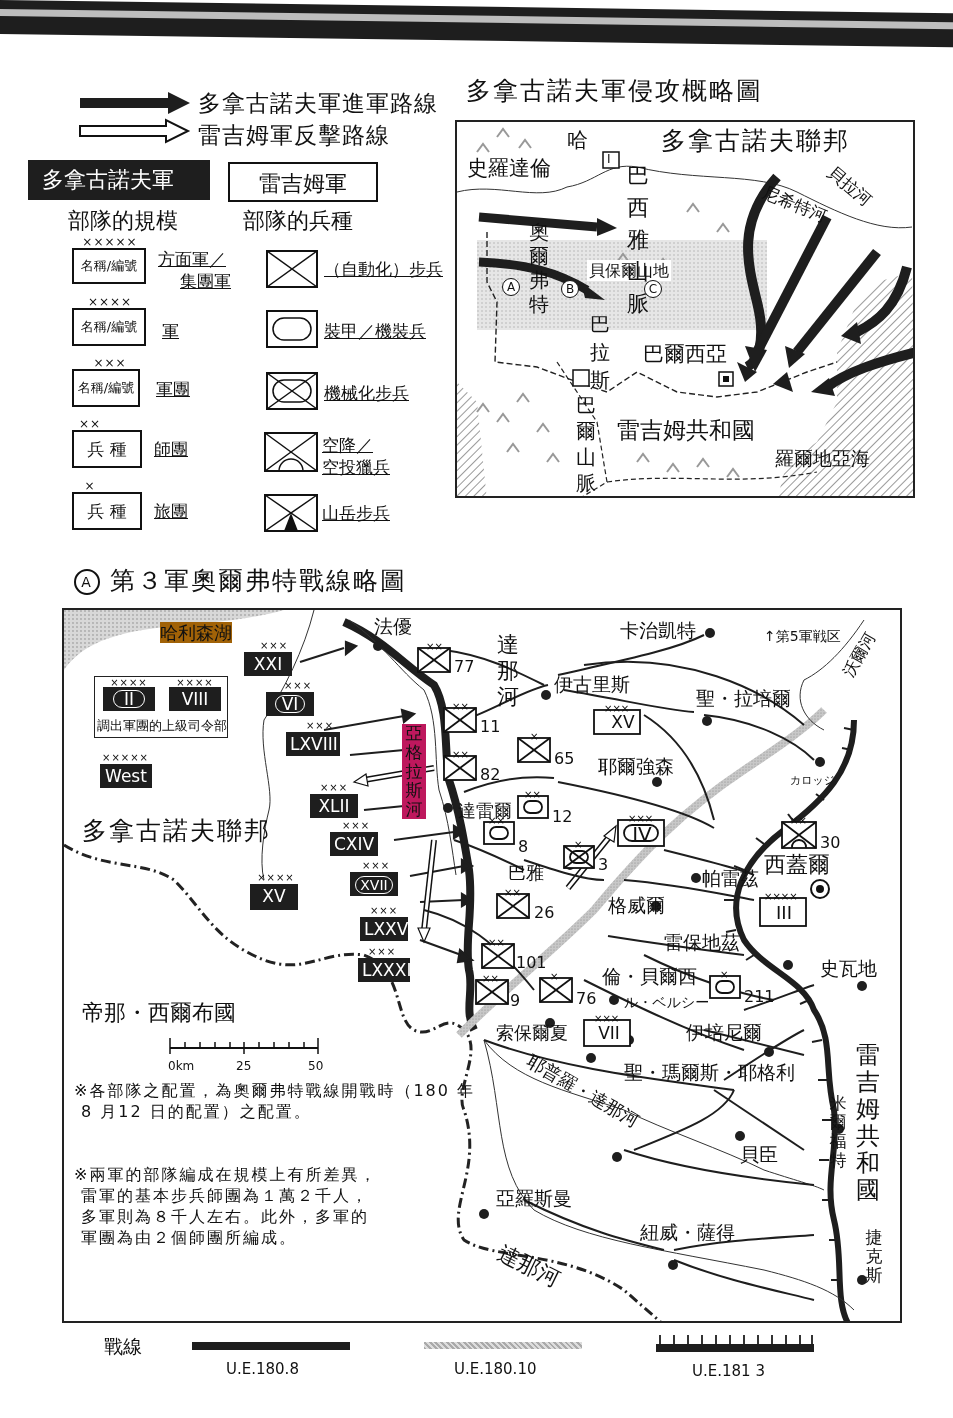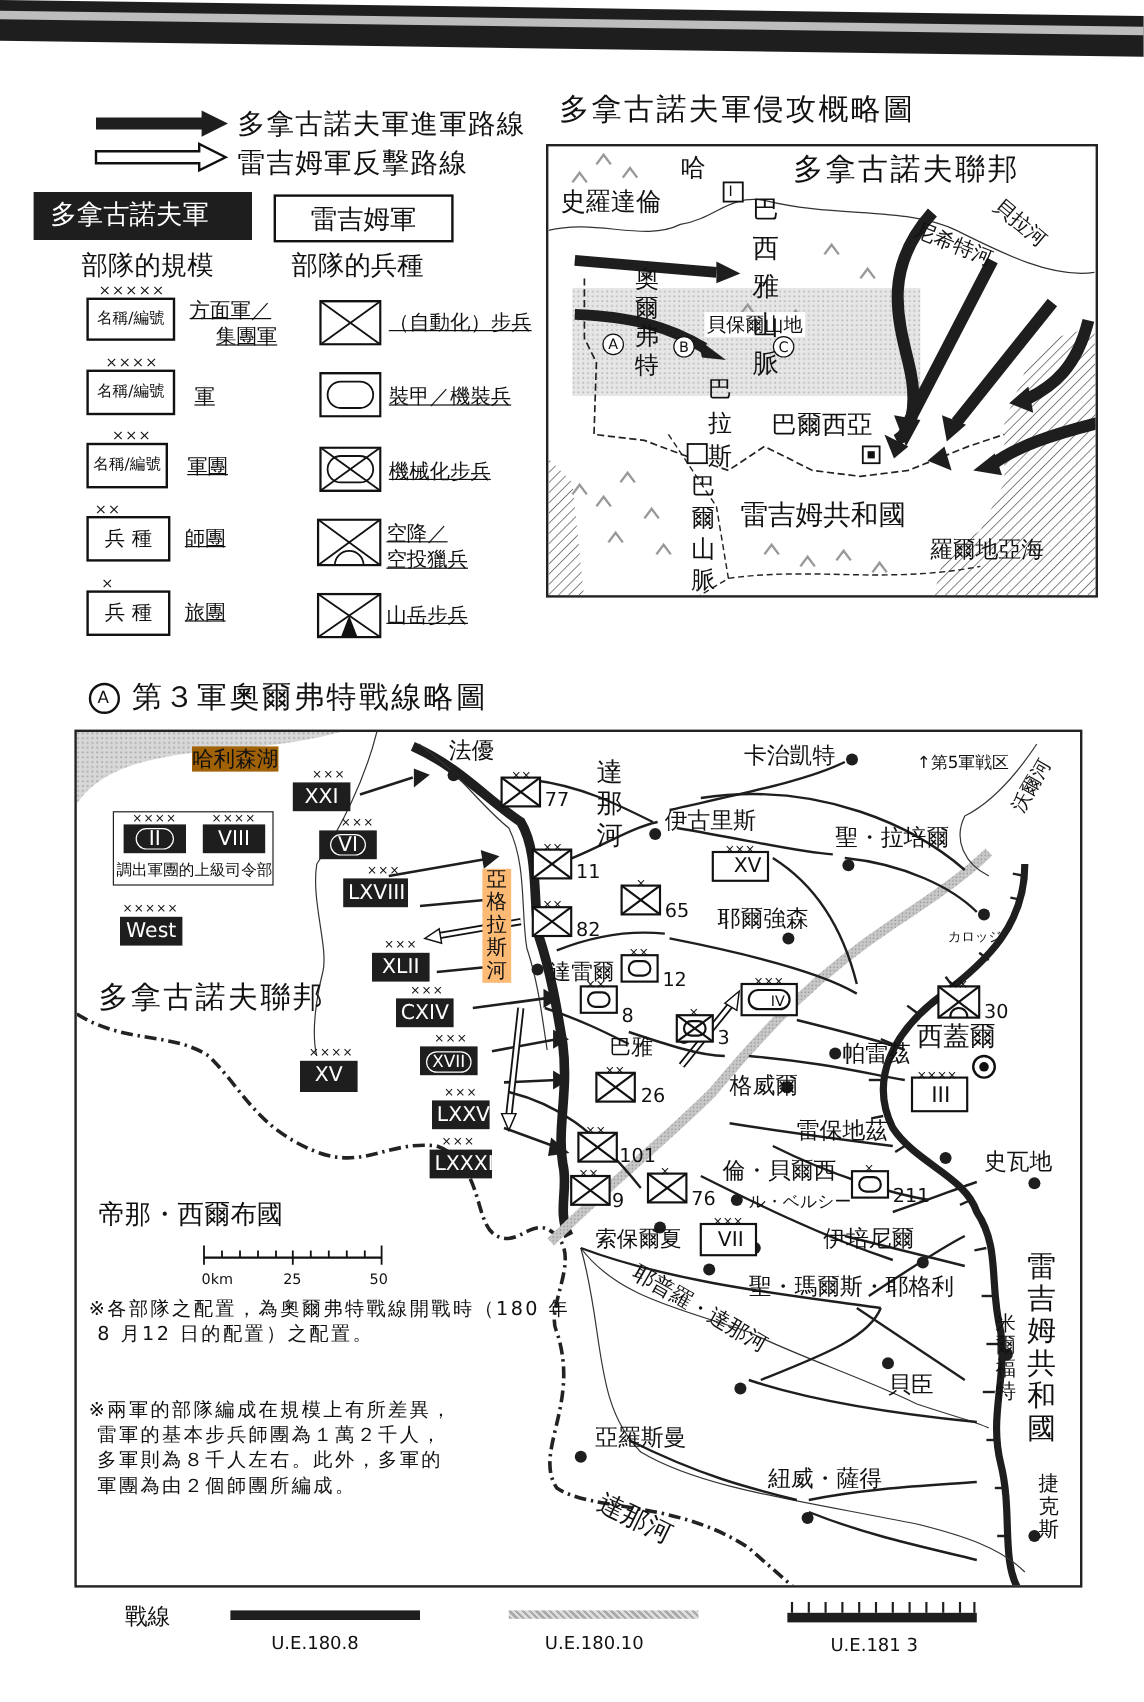--- a/index.html
+++ b/index.html
@@ -326,21 +326,21 @@
   <div class="maptext" style="left:96px;top:12px;background:#a16207;font-size:18px">哈利森湖</div>
   <div class="maptext" style="left:310px;top:6px">法優</div>
   <div class="vtext" style="left:432px;top:22px;font-size:22px;line-height:26px">達那河</div>
   <div class="maptext" style="left:556px;top:10px">卡治凱特</div>
   <div class="maptext" style="left:700px;top:16px;font-size:14px">↑第5軍戦区</div>
   <div class="maptext" style="left:490px;top:64px">伊古里斯</div>
   <div class="maptext" style="left:632px;top:78px">聖・拉培爾</div>
   <div class="maptext" style="left:774px;top:60px;font-size:16px;transform:rotate(-60deg);transform-origin:0 0">沃爾河</div>
   <div class="maptext" style="left:726px;top:160px;font-size:11px">カロッジ</div>
   <div class="maptext" style="left:534px;top:146px">耶爾強森</div>
-  <div class="vtext" style="left:338px;top:114px;font-size:17px;line-height:19px;background:#fdba74">亞格拉斯河</div>
+  <div class="vtext" style="left:338px;top:114px;font-size:17px;line-height:19px;background:#be185d">亞格拉斯河</div>
   <div class="maptext" style="left:394px;top:190px;font-size:18px">達雷爾</div>
   <div class="maptext" style="left:444px;top:252px;font-size:18px">巴雅</div>
   <div class="maptext" style="left:638px;top:258px">帕雷茲</div>
   <div class="maptext" style="left:544px;top:285px">格威爾</div>
   <div class="maptext" style="left:600px;top:322px">雷保地茲</div>
   <div class="maptext" style="left:700px;top:244px;font-size:22px">西蓋爾</div>
   <div class="maptext" style="left:756px;top:348px">史瓦地</div>
   <div class="maptext" style="left:538px;top:356px">倫・貝爾西</div>
   <div class="maptext" style="left:560px;top:382px;font-size:14px">ル・ベルシー</div>
   <div class="maptext" style="left:622px;top:412px">伊培尼爾</div>
@@ -484,21 +484,21 @@
   <div class="maptext" style="left:446px;top:380px;font-size:16px">9</div>
   <div class="maptext small" style="left:486px;top:356px;font-size:10px">×</div>
   <div class="maptext" style="left:512px;top:378px;font-size:16px">76</div>
   <div class="maptext small" style="left:656px;top:354px;font-size:10px">×</div>
   <div class="maptext" style="left:680px;top:376px;font-size:16px">211</div>
   <div class="maptext small" style="left:726px;top:200px;font-size:10px">××</div>
   <div class="maptext" style="left:756px;top:222px;font-size:16px">30</div>
   <div class="maptext small" style="left:540px;top:88px;font-size:10px">×××</div>
   <div class="maptext" style="left:544px;top:102px;font-size:17px;width:30px;text-align:center">XV</div>
   <div class="maptext small" style="left:564px;top:198px;font-size:10px">×××</div>
-  <div class="maptext" style="left:566px;top:214px;font-size:12px;width:24px;text-align:right">IV</div>
+  <div class="maptext" style="left:566px;top:214px;font-size:20px;width:24px;text-align:center">IV</div>
   <div class="maptext small" style="left:530px;top:398px;font-size:10px">×××</div>
   <div class="maptext" style="left:530px;top:413px;font-size:17px;width:30px;text-align:center">VII</div>
   <div class="maptext small" style="left:700px;top:276px;font-size:10px">××××</div>
   <div class="maptext" style="left:706px;top:292px;font-size:18px;width:28px;text-align:center">III</div>
 
   <svg class="abs" style="left:104px;top:424px" width="160" height="24">
     <line x1="2" y1="14" x2="150" y2="14" stroke="#111" stroke-width="2"></line>
     <g stroke="#111" stroke-width="1.5">
       <line x1="2" y1="4" x2="2" y2="20"></line>
         <line x1="17" y1="8" x2="17" y2="14"></line>

